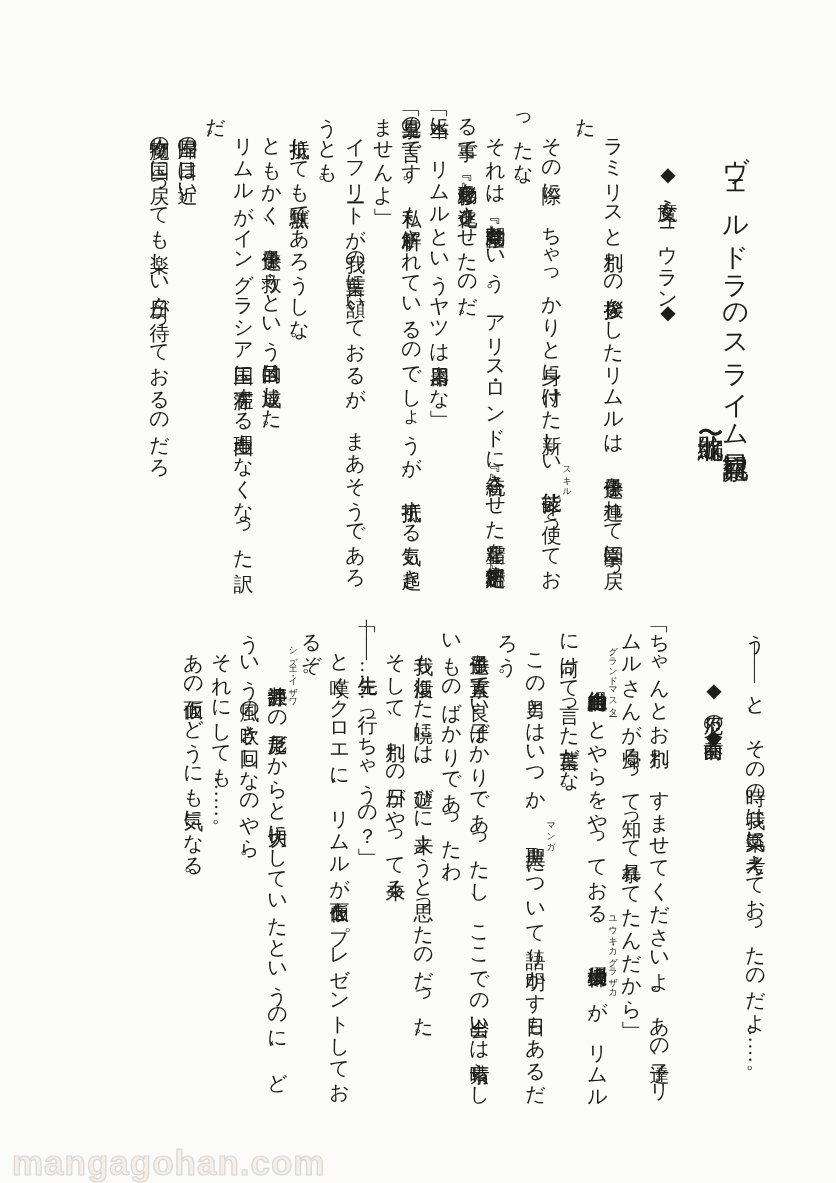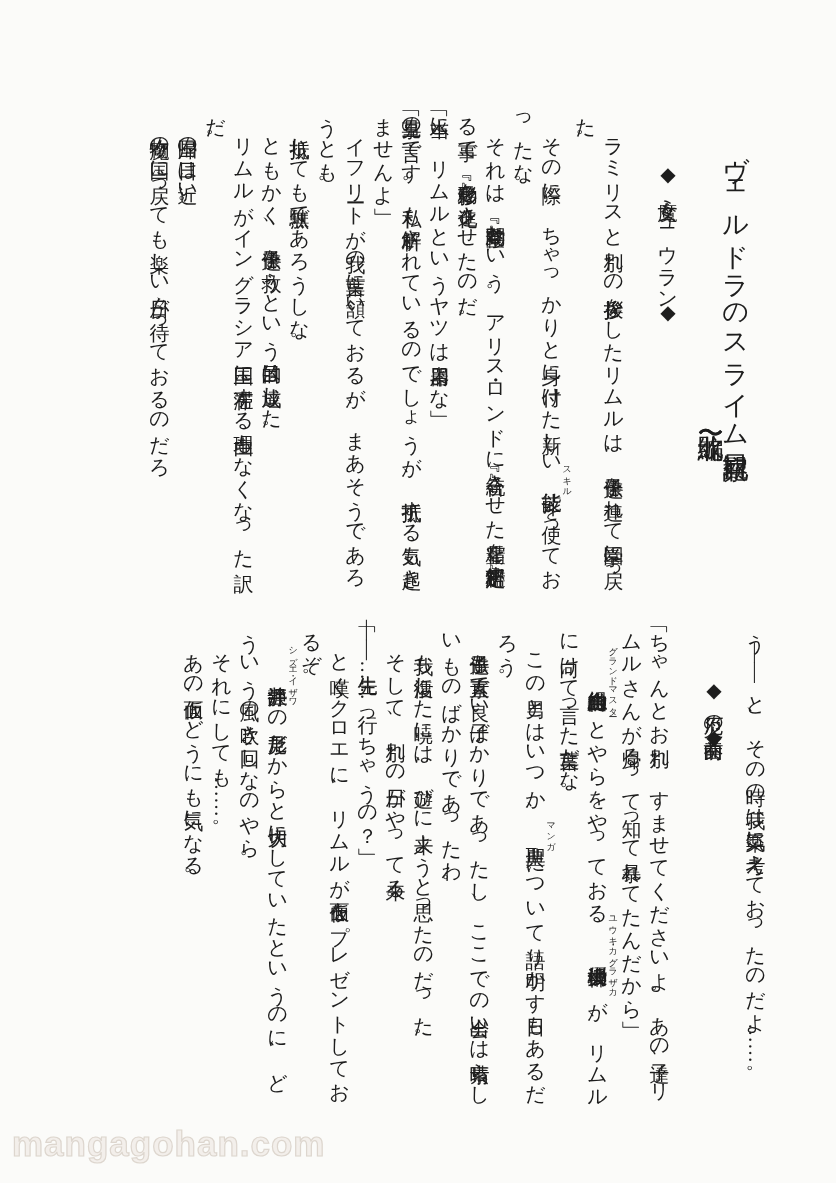--- a/index.html
+++ b/index.html
@@ -36,21 +36,21 @@
     margin-block-end: 26px;
   }
   .para { margin: 0; line-height: 28px; }
   .para.indent { text-indent: 20px; }
 
   ruby { ruby-align: center; }
   rt { font-size: 9px; line-height: 1; letter-spacing: 0; }
 
   .watermark {
     position: absolute;
-    left: 12px; bottom: 19px;
+    left: 12px; bottom: 0;
     font-family: "Liberation Sans", "DejaVu Sans", sans-serif;
     font-weight: 700;
     font-size: 35px;
     letter-spacing: 1px;
     color: #f3efeb;
     -webkit-text-stroke: 1.2px #ddd6ce;
   }
 </style>
 </head>
 <body style="background: rgb(251, 251, 249);">

